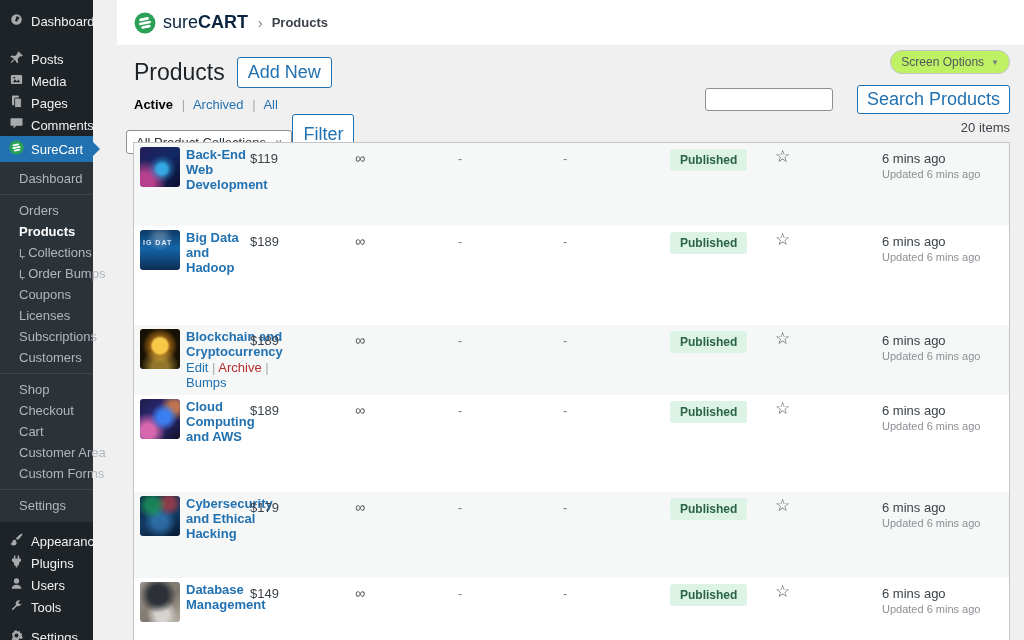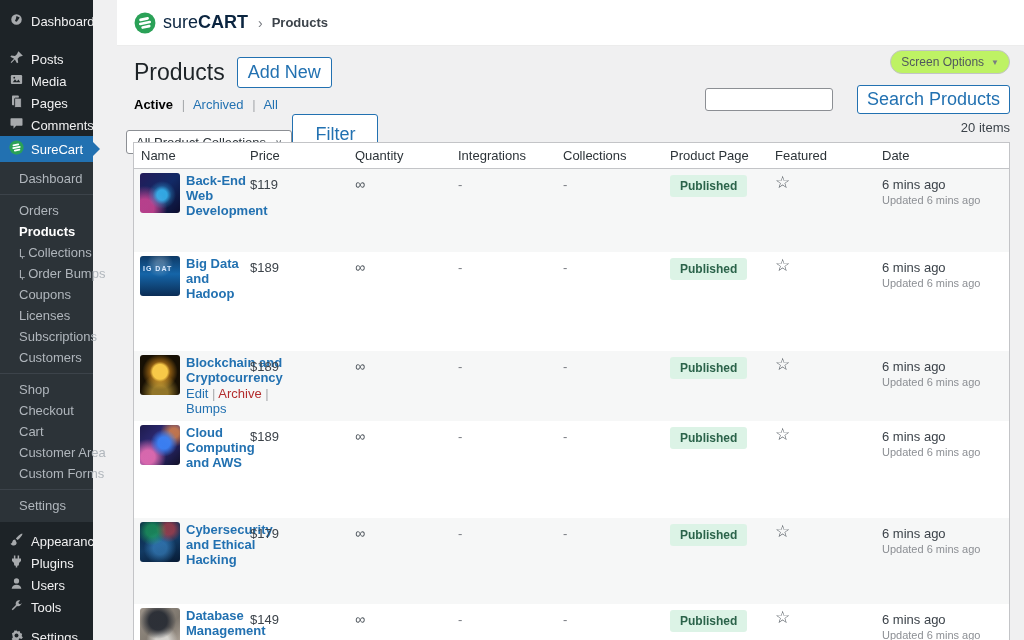--- a/index.html
+++ b/index.html
@@ -48,21 +48,21 @@
   .btn-secondary { font-size:18px; color:#2271b1; background:#fff; border:1px solid #2271b1; border-radius:3px; padding:4px 10px; cursor:pointer; font-family:inherit; }
 
   #views { position:absolute; left:17px; top:51px; font-size:13px; }
   .view-current { color:#000; font-weight:600; }
   .view-link { color:#2271b1; cursor:pointer; }
   .view-sep { color:#a7aaad; margin:0 5px; }
 
   #filter-row { position:absolute; left:9px; top:68px; display:flex; gap:0; align-items:flex-end; }
   #collections-select { background:#fff; border:1px solid #8c8f94; border-radius:3px; padding:3px 9px; font-size:13px; color:#2c3338; display:flex; align-items:center; gap:9px; cursor:pointer; height:24px; }
   .select-caret { font-size:10px; color:#50575e; }
-  #filter-btn { padding:2px 22px; height:40px; }
+  #filter-btn { padding:2px 10px; height:40px; }
 
   #search-row { position:absolute; right:14px; top:39px; display:flex; gap:24px; align-items:center; }
   #search-input { width:128px; height:23px; border:1px solid #8c8f94; border-radius:3px; background:#fff; padding:0 6px; font-size:13px; font-family:inherit; }
   #search-btn { padding:3px 9px; }
 
   #items-count { position:absolute; right:14px; top:74px; font-size:13px; color:#3c434a; }
 
   
   #products-table { position:absolute; left:16px; top:96px; width:877px; background:#fff; border:1px solid #c3c4c7; }
   .t-head, .t-row { display:grid; grid-template-columns:116px 105px 103px 105px 107px 105px 107px 1fr; }
@@ -271,30 +271,20 @@
   </div>
 
   <div id="search-row">
     <input id="search-input" value="" style="">
     <button class="btn-secondary" id="search-btn">Search Products</button>
   </div>
 
   <div id="items-count">20 items</div>
 
   <div id="products-table">
-    <div class="t-head">
-      <div>Name</div>
-      <div>Price</div>
-      <div>Quantity</div>
-      <div>Integrations</div>
-      <div>Collections</div>
-      <div>Product Page</div>
-      <div>Featured</div>
-      <div>Date</div>
-    </div>
 
     <div class="t-row alt r1">
       <div class="name-cell">
         <div class="thumb thumb-backend"></div>
         <div class="name-wrap">
             <span class="name-text">Back-End Web Development</span>
           </div>
       </div>
       <div class="cell">$119</div>
       <div class="qty-cell">∞</div>

